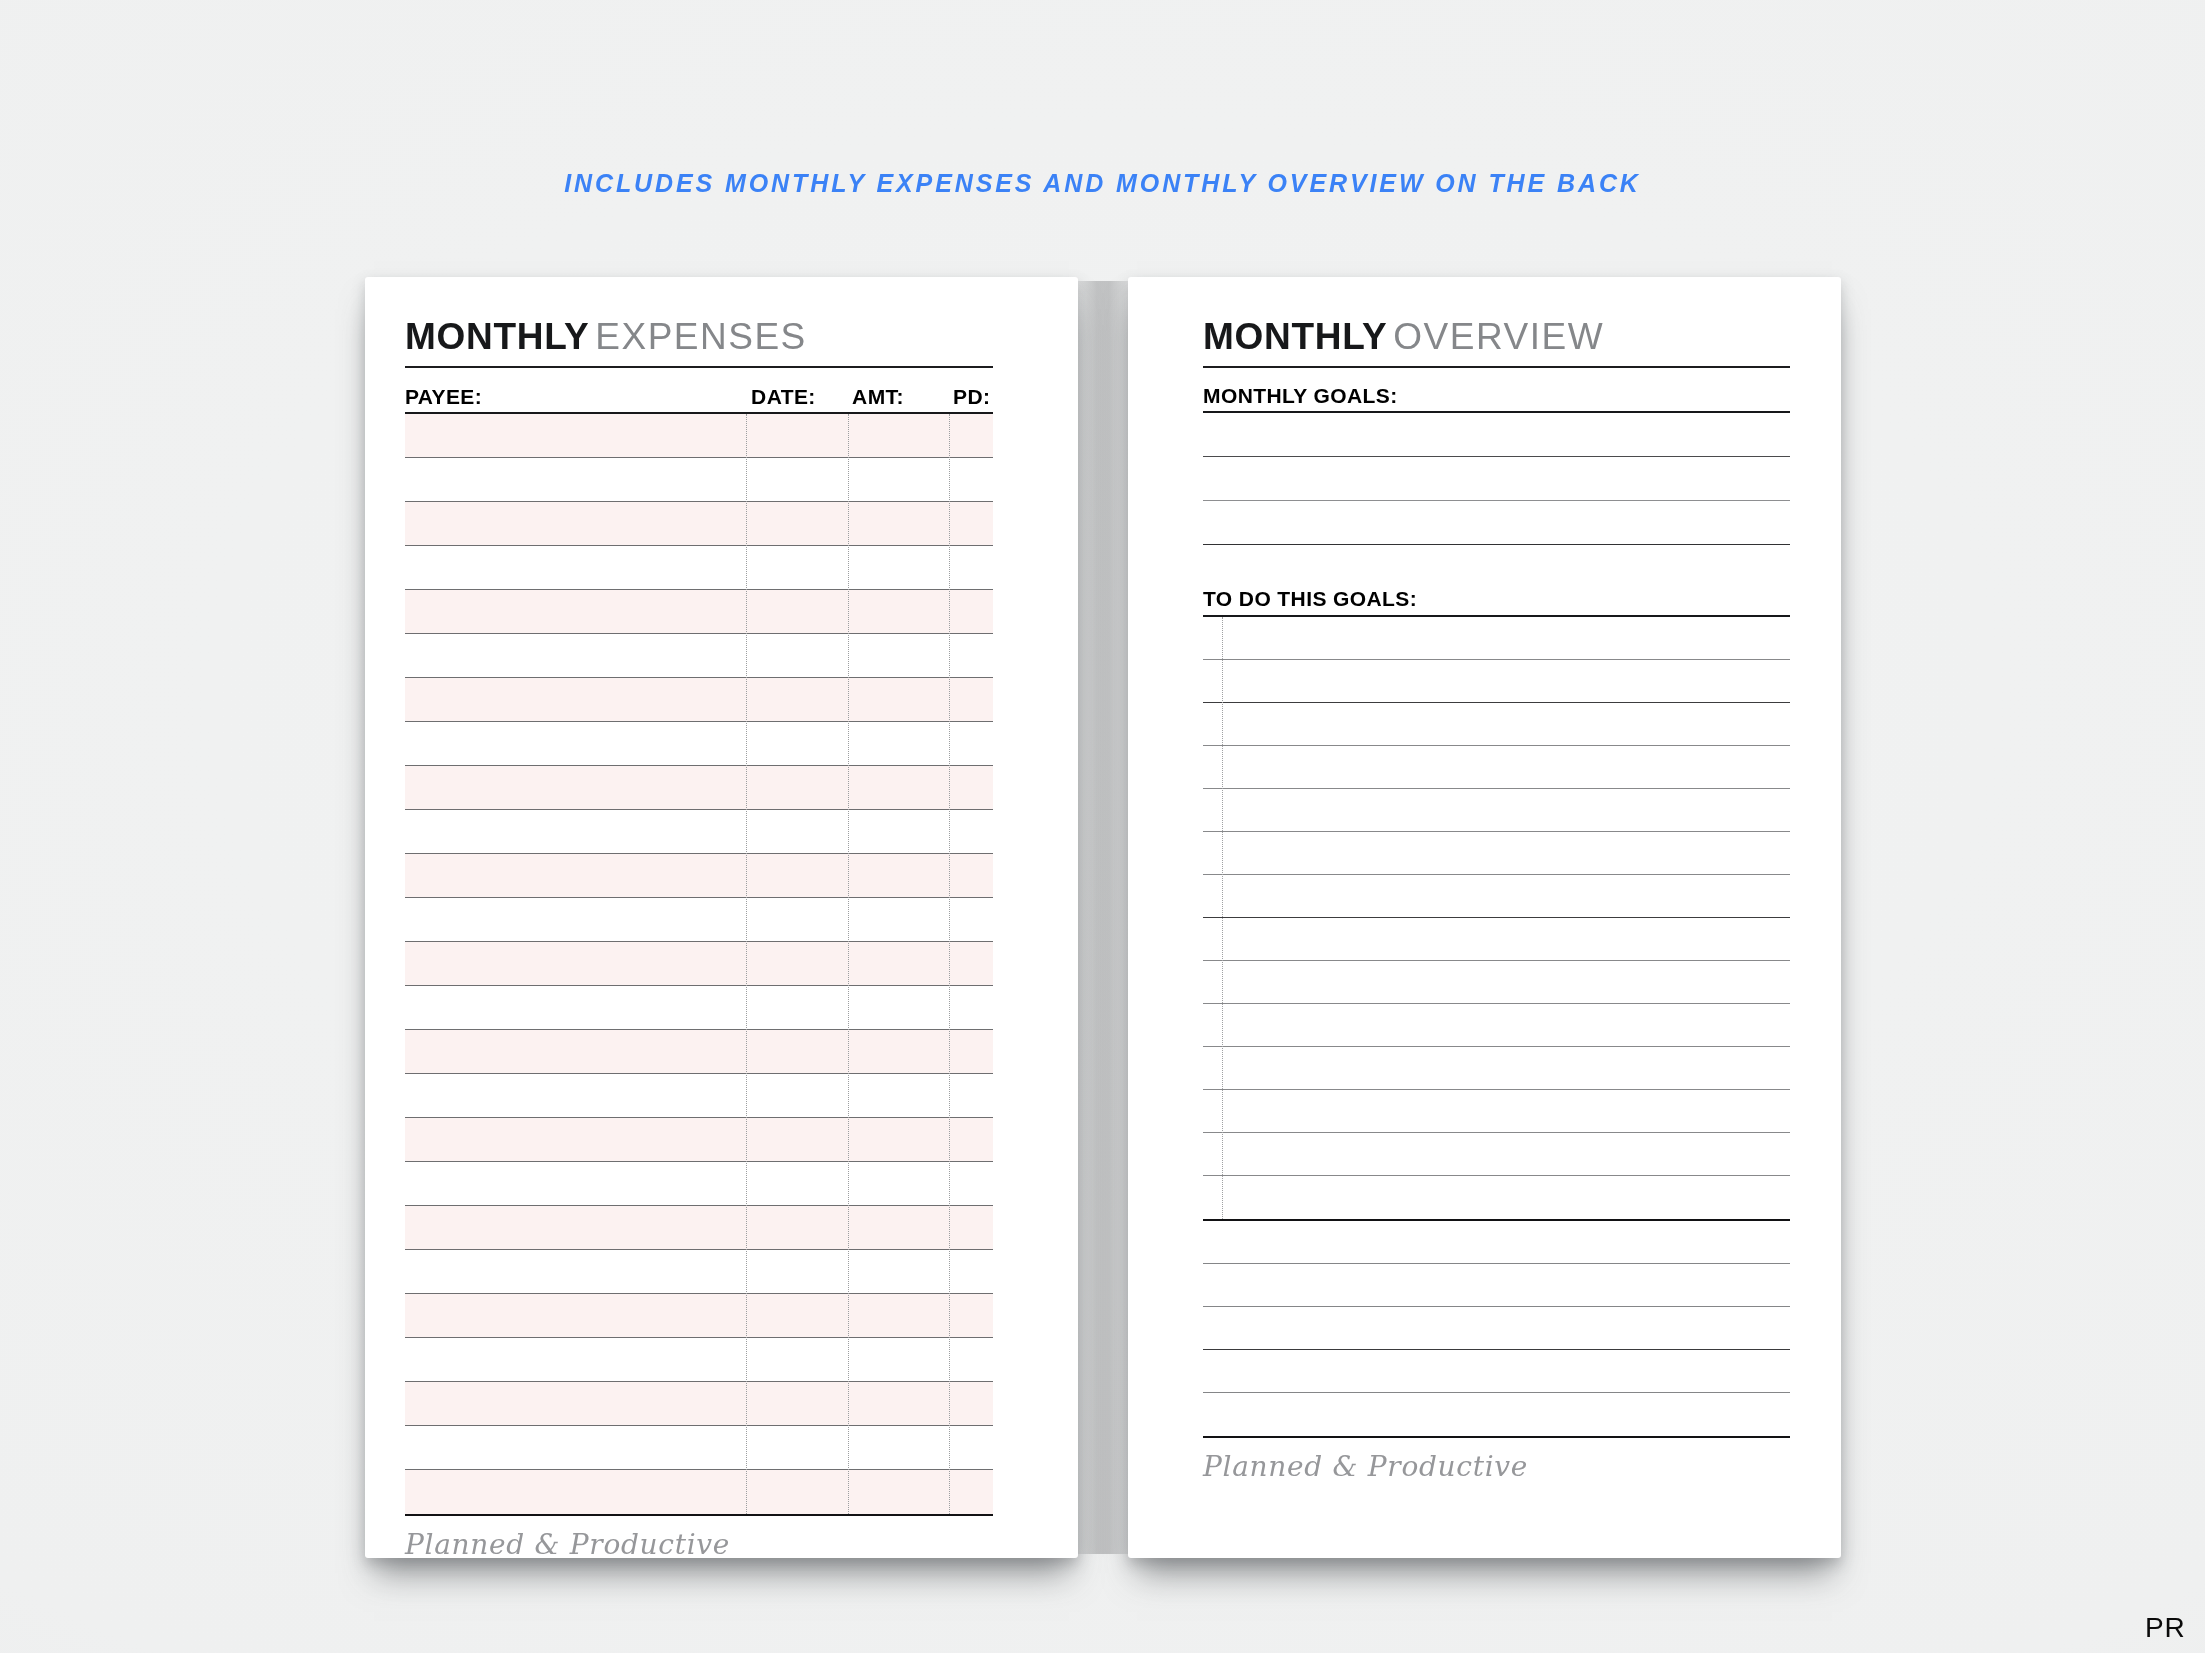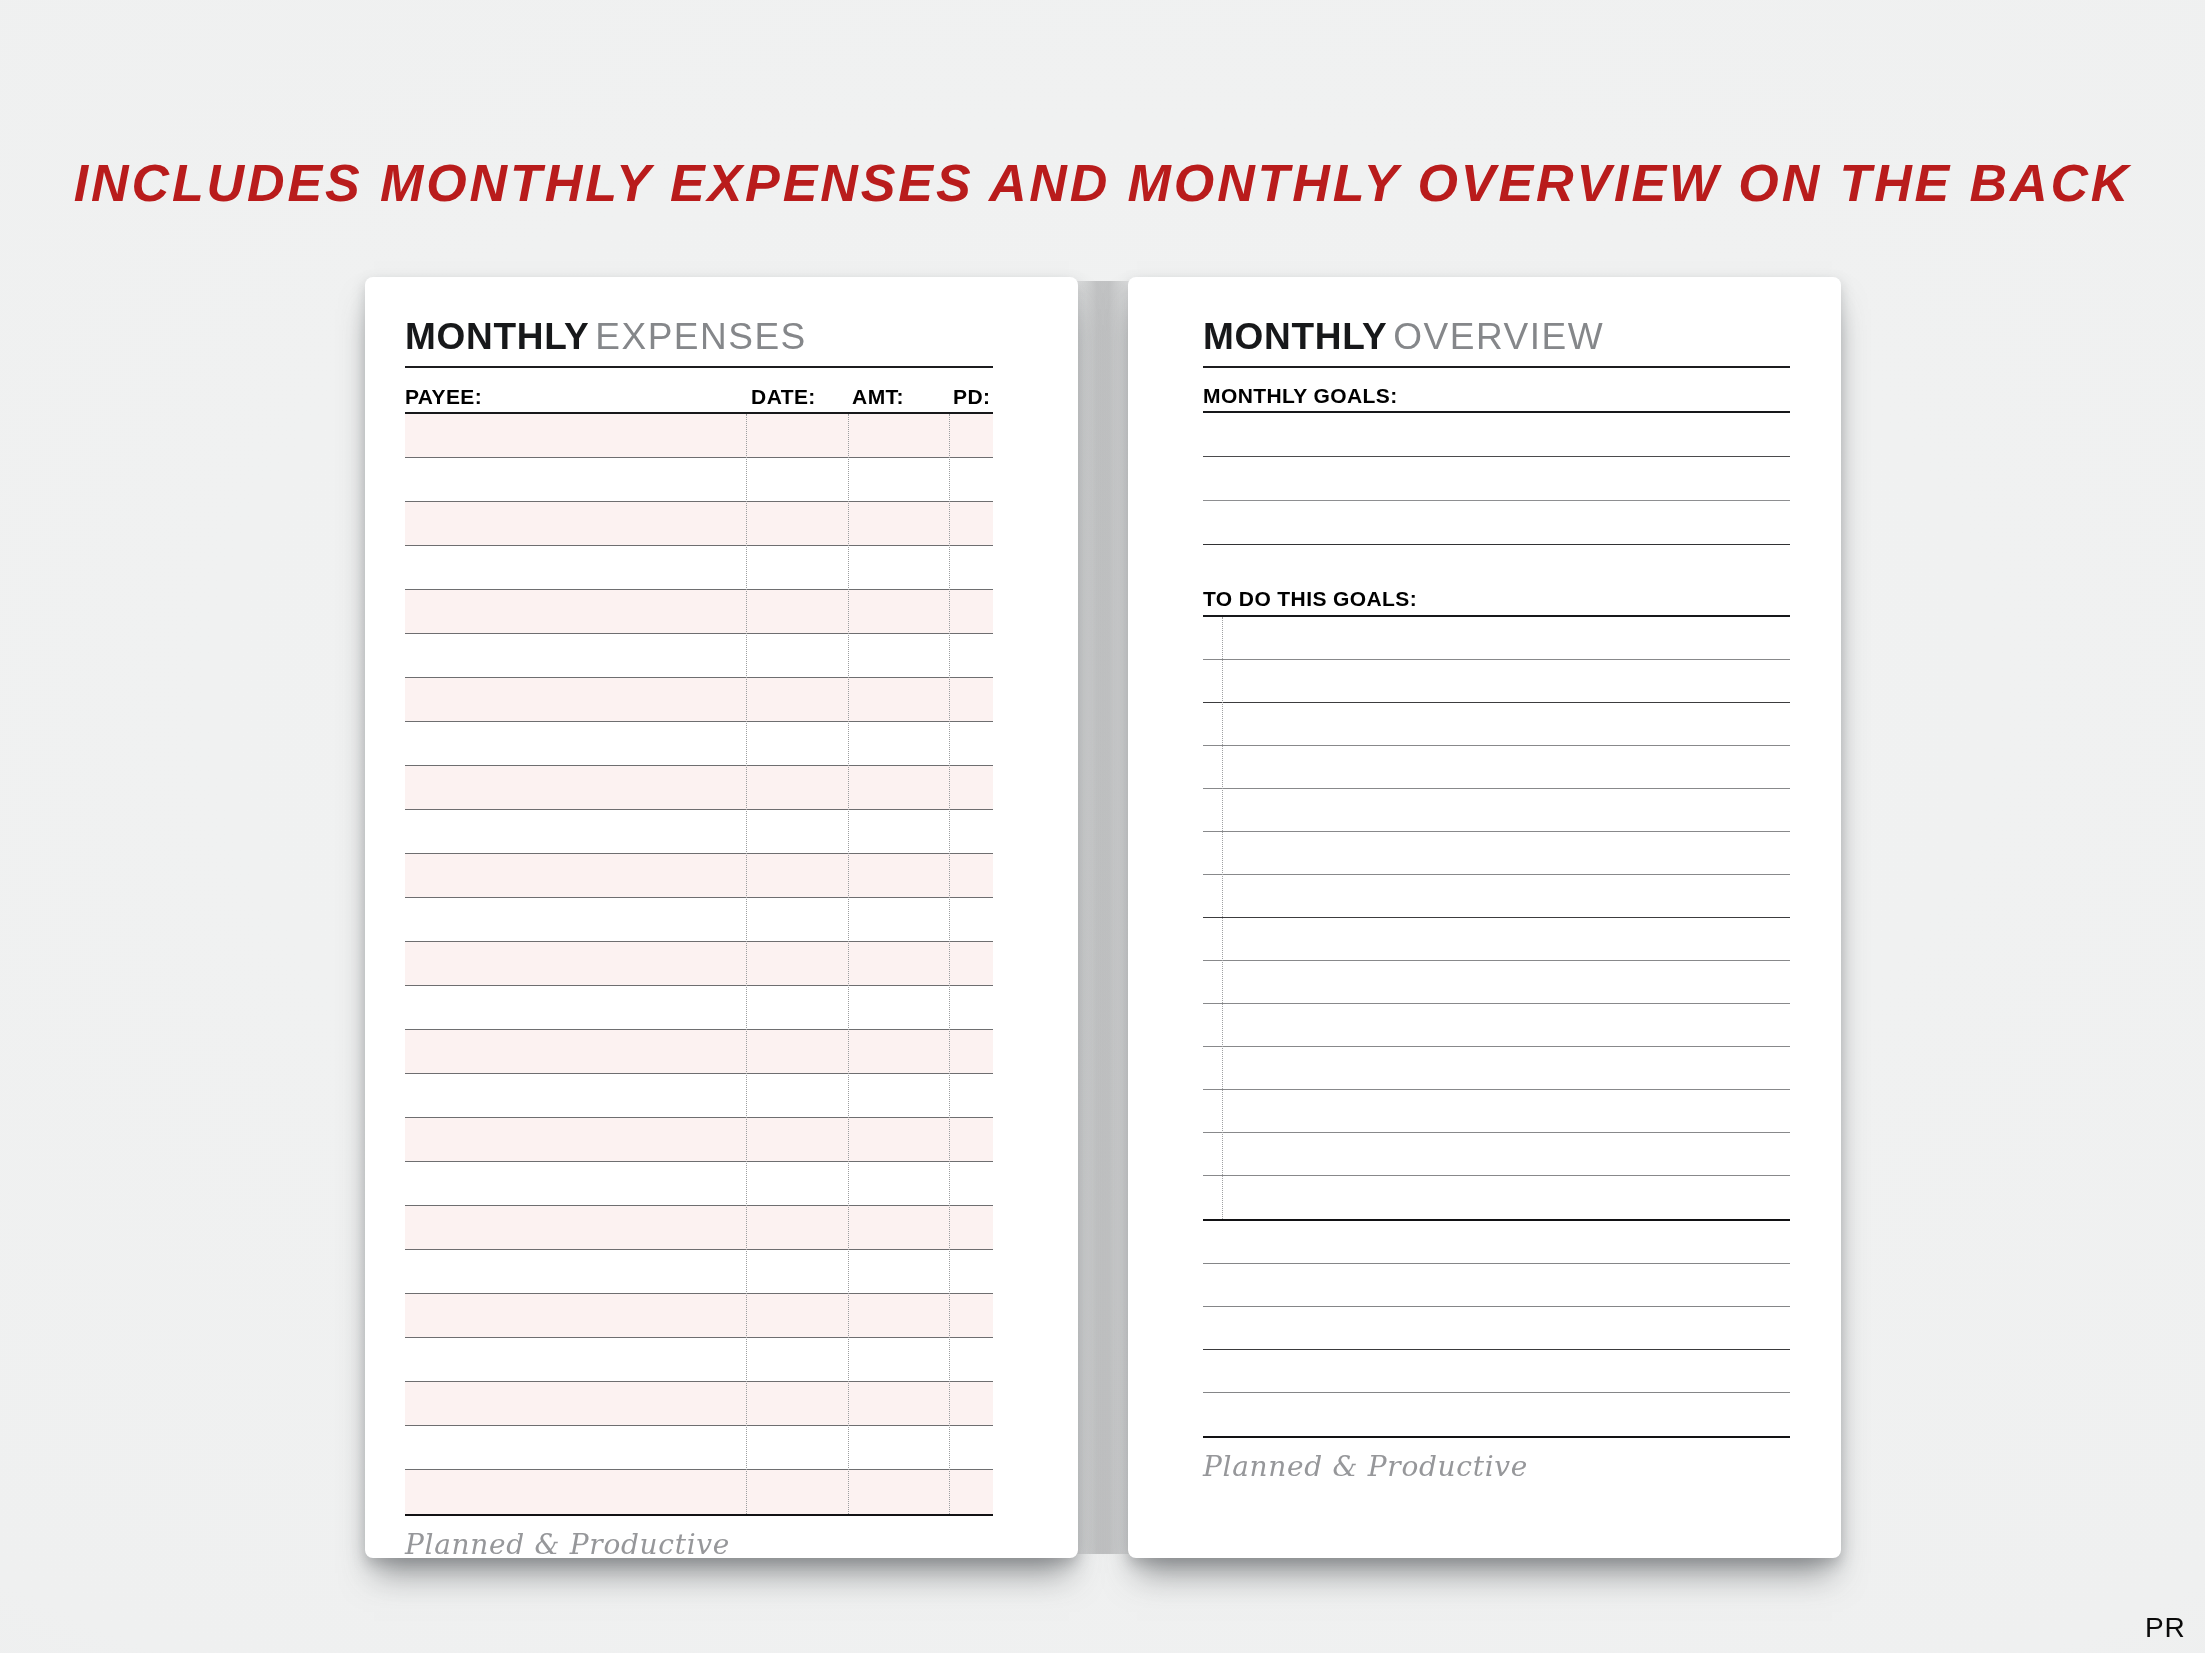--- a/index.html
+++ b/index.html
@@ -8,34 +8,34 @@
     font-family:"Liberation Sans",sans-serif;
     background:radial-gradient(130% 110% at 50% 42%, #f1f2f2 0%, #eff0f0 62%, #e8e9ea 100%);
     position:relative;
   }
   .stage{position:absolute;inset:0;}
 
   
   .banner{
     position:absolute;top:160px;left:0;width:100%;
     text-align:center;
-    font-size:52px;line-height:47px;font-style:italic;font-weight:600;
-    letter-spacing:2.9px;color:#b91c1c;
+    font-size:25px;line-height:47px;font-style:italic;font-weight:600;
+    letter-spacing:2.9px;color:#3b82f6;
   }
 
   
   .gap-shade{
     position:absolute;left:1066px;top:281px;width:74px;height:1273px;
     background:linear-gradient(90deg, rgba(70,72,75,0) 0%, rgba(70,72,75,0.28) 42%, rgba(70,72,75,0.28) 58%, rgba(70,72,75,0) 100%);
   }
 
   
   .page{
     position:absolute;top:277px;width:713px;height:1281px;
-    background:#ffffff;border-radius:8px;
+    background:#ffffff;border-radius:3px;
     box-shadow:0 5.9px 13.2px rgba(90,92,96,0.28), 0 23.5px 32px -8.8px rgba(70,73,77,0.55);
   }
   .page-left{left:365px;}
   .page-right{left:1128px;}
   .content{position:absolute;top:0;}
   .content-left{left:40px;width:588px;}
   .content-right{left:75px;width:587px;}
 
   
   .page-title{

